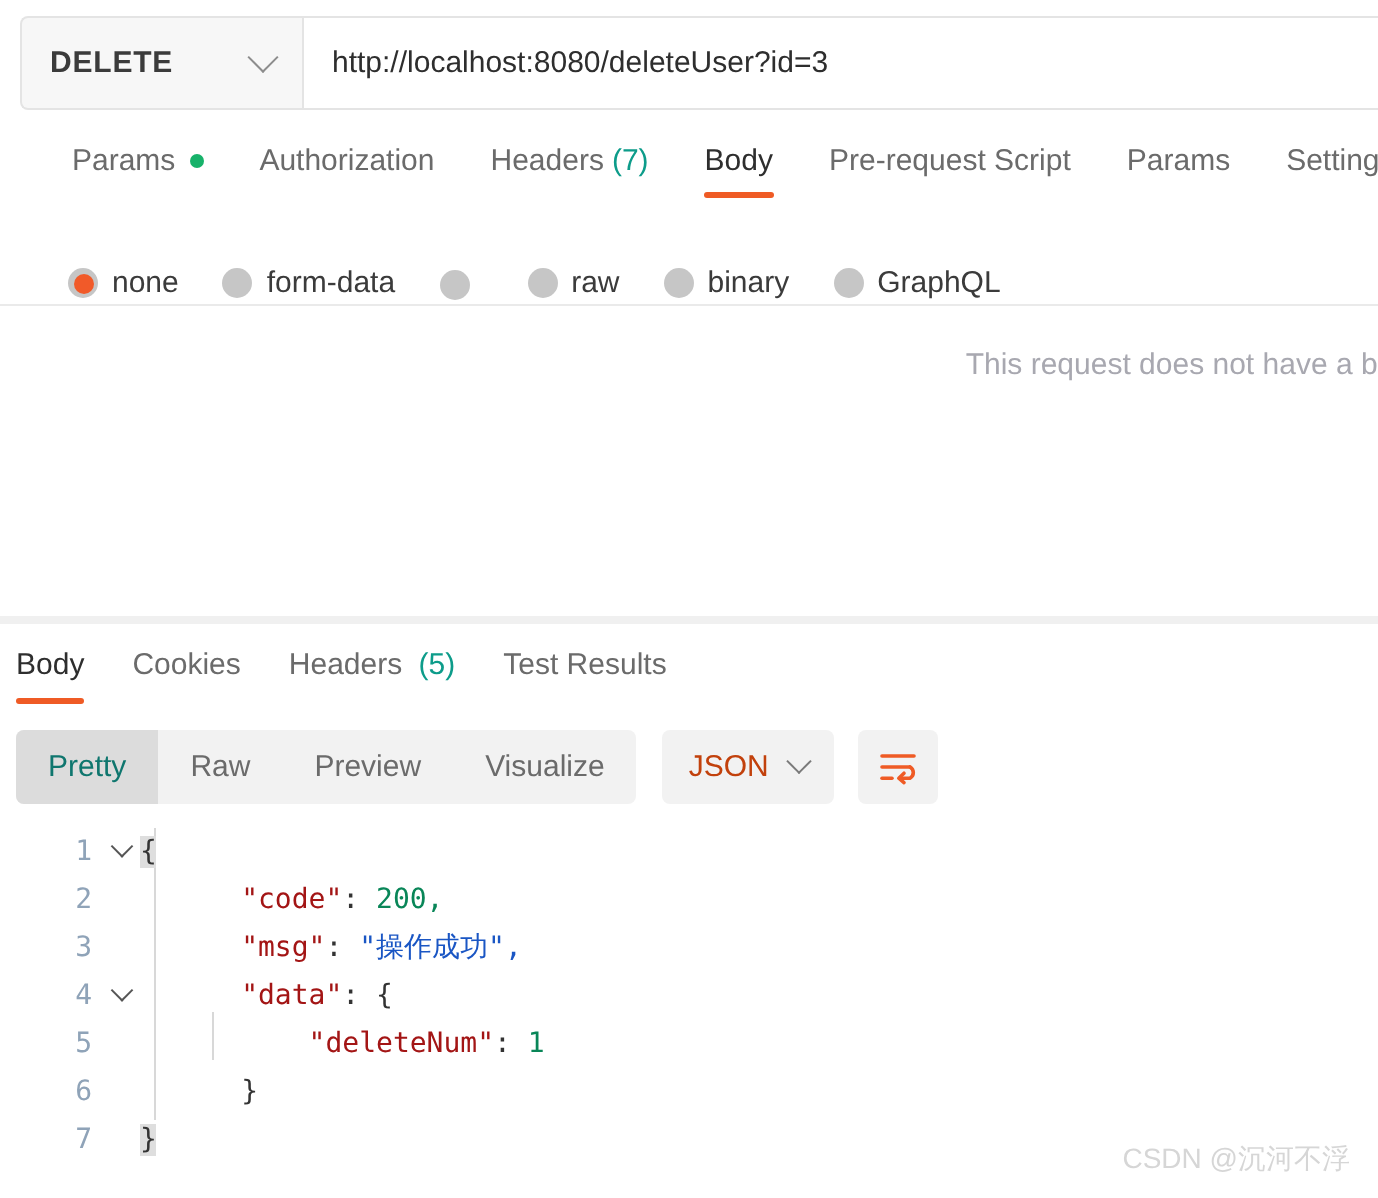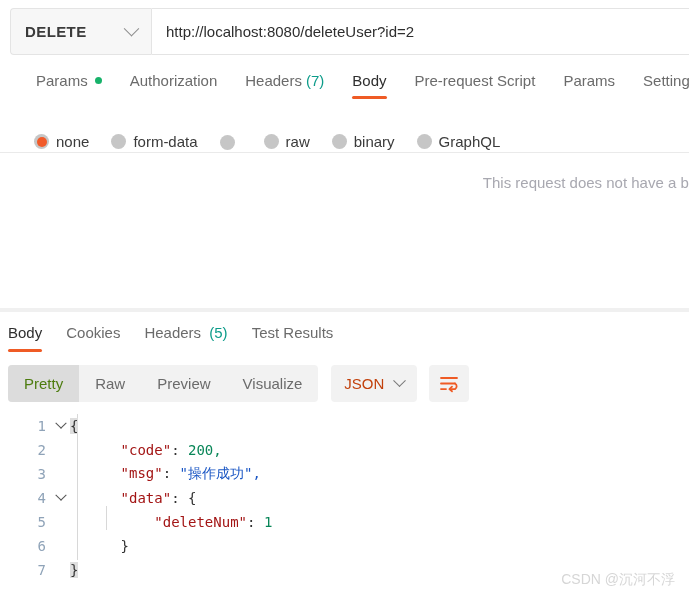--- a/index.html
+++ b/index.html
@@ -151,21 +151,21 @@
   .seg-group {
     display: flex; height: 37px;
     background: #f2f2f2; border-radius: 4px;
     overflow: hidden;
   }
   .seg {
     display: flex; align-items: center; justify-content: center;
     padding: 0 16px; font-size: 15px; color: #6b6b6b;
     white-space: nowrap;
   }
-  .seg.active { background: #dcdcdc; color: #4d7c0f; }
+  .seg.active { background: #dcdcdc; color: #0f766e; }
   .json-select {
     margin-left: 13px; height: 37px;
     background: #f2f2f2; border-radius: 4px;
     display: flex; align-items: center;
     padding: 0 13px; gap: 11px;
   }
   .json-select .lbl { font-size: 15px; color: #c2410c; font-weight: normal; }
   .chev-sm {
     width: 9px; height: 9px;
     border-right: 1.6px solid #7a7a7a;
@@ -231,21 +231,21 @@
 <body>
 
 <div id="app">
 
   <div class="url-row">
     <div class="method-box">
       <span class="method-label">DELETE</span>
       <span class="chev"></span>
     </div>
     <div class="url-box">
-      <span class="url-text">http://localhost:8080/deleteUser?id=2</span>
+      <span class="url-text">http://localhost:8080/deleteUser?id=3</span>
     </div>
   </div>
 
   <div class="req-tabs">
     <div class="rtab">
       <span>Params</span>
       <span class="dot-green"></span>
     </div>
     <div class="rtab">
       <span>Authorization</span>

